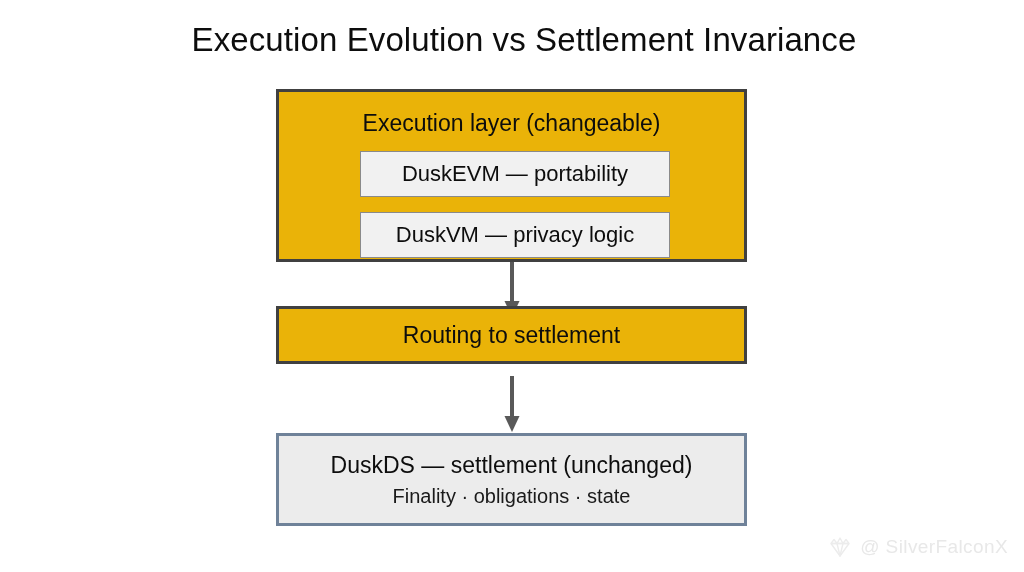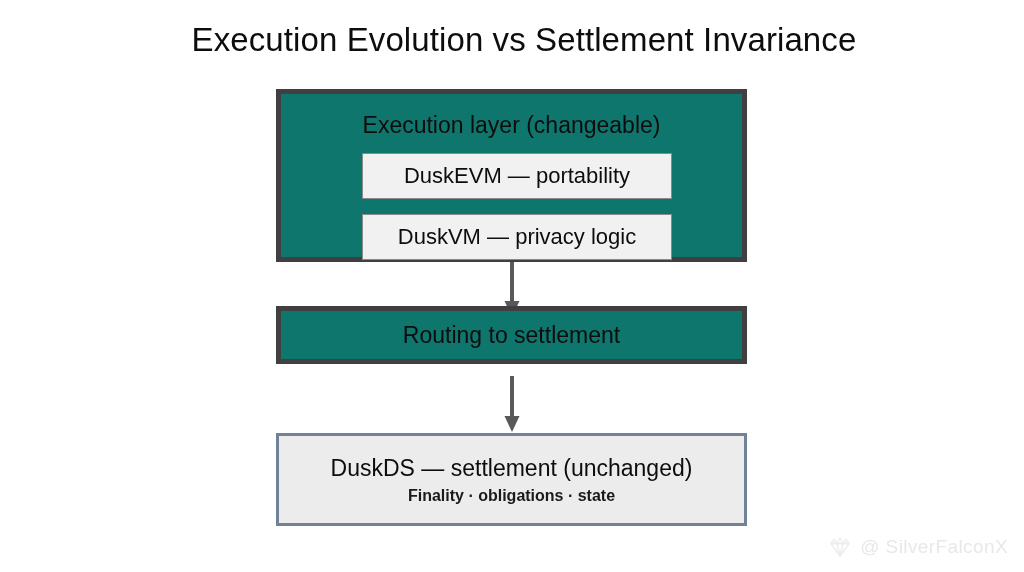--- a/index.html
+++ b/index.html
@@ -36,22 +36,22 @@
     position: absolute;
     left: 0;
     top: 0;
     width: 1024px;
     height: 572px;
   }
 
   
   .box {
     position: absolute;
-    background: #0f766e;
-    border: 5px solid #404040;
+    background: #eab308;
+    border: 3px solid #404040;
     box-sizing: border-box;
   }
 
   
   .box-execution {
     left: 276px;
     top: 89px;
     width: 471px;
     height: 173px;
   }
@@ -113,22 +113,22 @@
     justify-content: center;
   }
   .box-settlement .settle-title {
     font-size: 23px;
     font-weight: 400;
     color: #0d0d0d;
     line-height: 1.25;
   }
   .box-settlement .settle-sub {
     margin-top: 5px;
-    font-size: 16px;
-    font-weight: 700;
+    font-size: 20px;
+    font-weight: 400;
     color: #1a1a1a;
   }
 
   
   .arrow {
     position: absolute;
     left: 503px;
     width: 18px;
   }
   .arrow-1 { top: 262px; height: 56px; }

